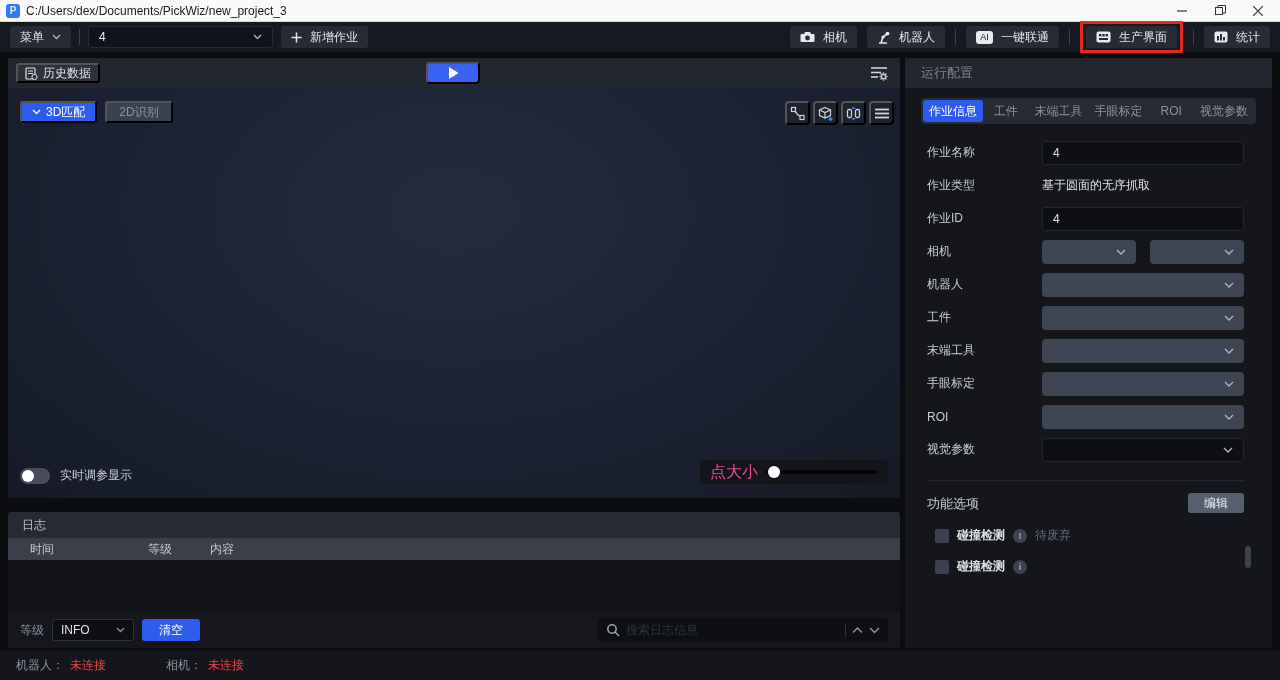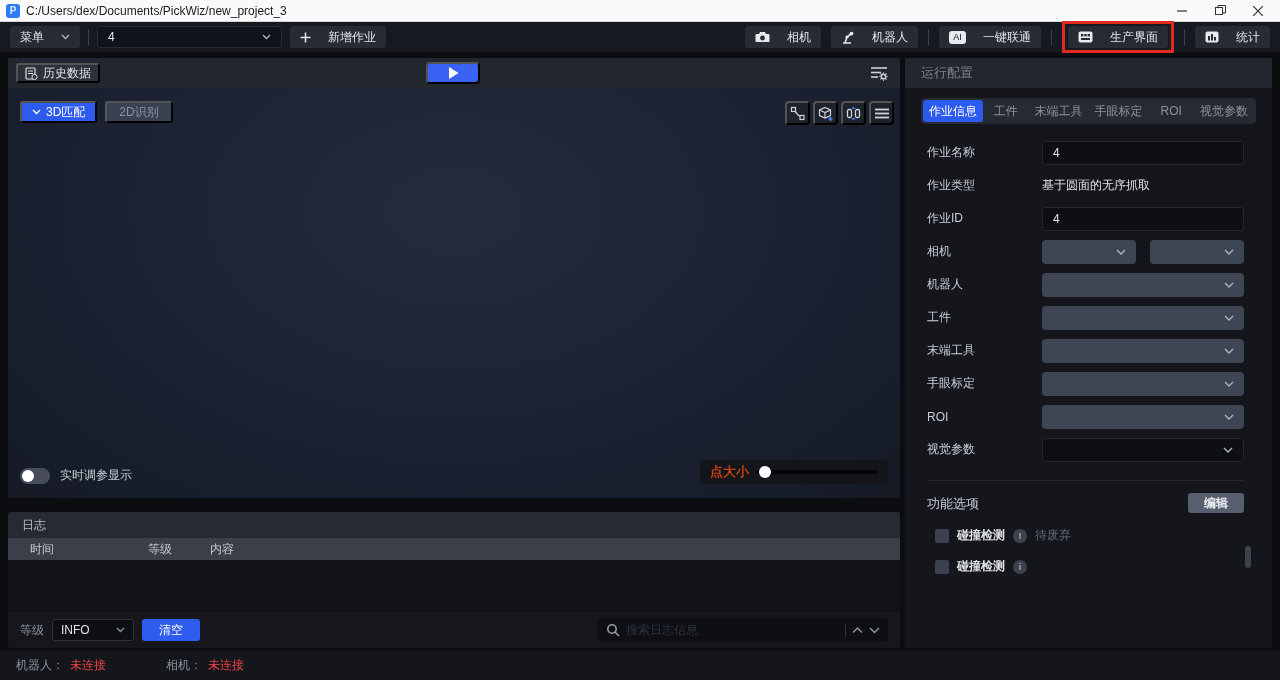--- a/index.html
+++ b/index.html
@@ -7,21 +7,21 @@
 
   
   .titlebar { position:absolute; left:0; top:0; width:1280px; height:22px; background:#fafafa; display:flex; align-items:center; padding:0 6px; border-bottom:1px solid #d8d8d8;}
   .app-icon { width:14px; height:14px; border-radius:3px; background:#2f7bf5; color:#dce9ff; font-size:10px; font-weight:bold; display:flex; align-items:center; justify-content:center; margin-right:6px;}
   .title-text { font-size:12px; color:#1b1b1b; }
   .win-btns { margin-left:auto; display:flex; align-items:center; gap:26px; padding-right:10px; color:#333; }
   .win-btn { width:12px; height:12px; display:flex; align-items:center; justify-content:center; cursor:default; }
 
   
   .toolbar { position:absolute; left:0; top:22px; width:1280px; height:30px; background:#16191f; display:flex; align-items:center; padding:0 10px; gap:8px; }
-  .tbtn { height:22px; background:#272b34; border:none; border-radius:3px; color:#e3e5ea; font-size:12px; display:flex; align-items:center; gap:17px; padding:0 10px; }
+  .tbtn { height:22px; background:#272b34; border:none; border-radius:3px; color:#e3e5ea; font-size:12px; display:flex; align-items:center; gap:8px; padding:0 10px; }
   .tsel-job { width:185px; height:22px; background:#10131a; border:1px solid #262b34; border-radius:3px; color:#e3e5ea; font-size:12px; display:flex; align-items:center; padding:0 10px; }
   .tsel-job .chev { margin-left:auto; }
   .tdivider { width:1px; height:16px; background:#3a3f48; }
   .toolbar-right { margin-left:auto; display:flex; align-items:center; gap:10px; }
   .ai-badge { width:17px; height:13px; background:#e8eaee; color:#14171c; border-radius:3px; font-size:9px; font-weight:normal; display:flex; align-items:center; justify-content:center; }
   .red-ring { border:3px solid #e0291f; border-radius:1px; padding:2px 3px; display:flex; align-items:center; }
 
   
   .lpanel { position:absolute; left:8px; top:58px; width:892px; height:440px; }
   .lp-strip { position:absolute; left:0; top:0; width:892px; height:30px; background:#22262e; display:flex; align-items:center; padding:0 8px; }
@@ -32,21 +32,21 @@
   .vtags { position:absolute; left:12px; top:13px; display:flex; gap:8px; }
   .tag-blue { height:22px; background:#2e5bef; border-radius:3px; color:#fff; font-size:12px; display:flex; align-items:center; gap:5px; padding:8px 10px; }
   .tag-gray { height:22px; background:#3a4150; border-radius:3px; color:#8b92a0; font-size:12px; display:flex; align-items:center; padding:0 12px; }
   .vicons { position:absolute; right:6px; top:13px; display:flex; gap:3px; }
   .vbtn { width:25px; height:24px; background:#1d222d; border-radius:4px; display:flex; align-items:center; justify-content:center; }
   .toggle-row { position:absolute; left:12px; bottom:14px; display:flex; align-items:center; gap:10px; }
   .toggle { width:30px; height:16px; background:#464c59; border-radius:8px; position:relative; }
   .toggle .knob { position:absolute; left:2px; top:2px; width:12px; height:12px; border-radius:50%; background:#fff; }
   .toggle-label { font-size:12px; color:#c7ccd4; }
   .slider-box { position:absolute; right:12px; bottom:14px; width:188px; height:24px; background:#13151b; border-radius:4px; display:flex; align-items:center; padding:0 10px; gap:8px; }
-  .slider-label { font-size:13px; color:#c2410c; white-space:nowrap;font-weight:bold; }
+  .slider-label { font-size:16px; color:#ec4899; white-space:nowrap; }
   .slider-track { position:relative; flex:1; height:4px; background:#05060a; border-radius:2px; }
   .slider-knob { position:absolute; left:2px; top:-4px; width:12px; height:12px; border-radius:50%; background:#fff; }
 
   
   .logpanel { position:absolute; left:8px; top:512px; width:892px; height:136px; background:#101217; border-radius:3px; overflow:hidden; }
   .log-strip { height:26px; background:#262a32; display:flex; align-items:center; padding:0 14px; font-size:12px; color:#b9bec7; }
   .log-cols { height:22px; background:#3a3f4a; display:flex; align-items:center; font-size:12px; color:#c6cad2; }
   .log-col1 { width:140px; padding-left:22px; }
   .log-col2 { width:62px; }
   .log-col3 { flex:1; }
@@ -77,21 +77,21 @@
   .flabel { width:115px; font-size:12px; color:#c7ccd4; }
   .finput { flex:1; height:24px; background:#0d0f14; border:1px solid #23272f; border-radius:3px; color:#dfe2e7; font-size:12px; padding:0 10px; outline:none; min-width:0; }
   .ftext { flex:1; font-size:12px; color:#dfe2e7; }
   .fselect { flex:1; height:24px; background:#3e4553; border-radius:4px; display:flex; align-items:center; justify-content:flex-end; padding:0 10px; }
   .fselect.dark { background:#0d0f14; border:1px solid #23272f; }
   .fsel2 { flex:1; display:flex; gap:14px; }
   .fsel2 .fselect { flex:1; }
   .hdiv { margin:14px 0 0 0; border-top:1px solid #23262d; }
   .funchead { display:flex; align-items:flex-end; margin:12px 0 0 0; }
   .functitle { font-size:13px; color:#c7ccd4; }
-  .editbtn { margin-left:auto; width:56px; height:20px; background:#585f6e; border:none; border-radius:3px; color:#f0f1f4; font-size:12px;font-weight:bold; }
+  .editbtn { margin-left:auto; width:56px; height:20px; background:#585f6e; border:none; border-radius:3px; color:#f0f1f4; font-size:12px; }
   .chkrow { display:flex; align-items:center; gap:8px; margin-top:14px; padding-left:8px; }
   .checkbox { width:14px; height:14px; background:#3b414e; border-radius:2px; }
   .chklabel { font-size:12px; color:#dfe2e7; font-weight:bold; }
   .info-circle { width:14px; height:14px; border-radius:50%; background:#3c424e; color:#a6acb8; font-size:9px; font-weight:bold; display:flex; align-items:center; justify-content:center; }
   .deprecated { font-size:12px; color:#646a76; }
   .scroll-thumb { position:absolute; right:21px; top:488px; width:6px; height:22px; background:#3c414b; border-radius:3px; }
 
   .chev svg, .icon svg { display:block; }
 </style>
 </head>

